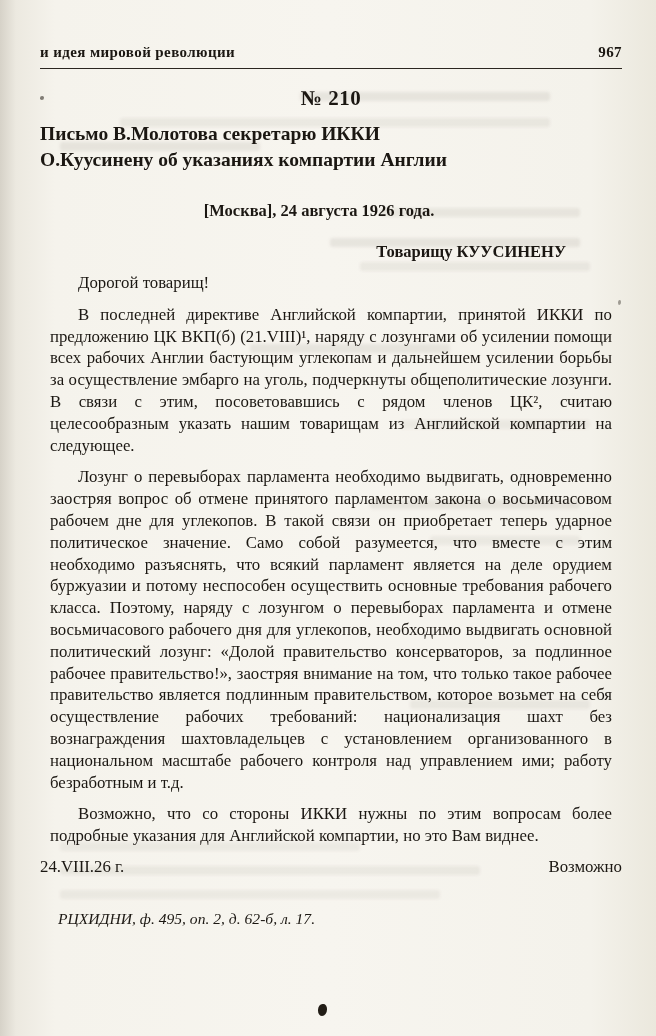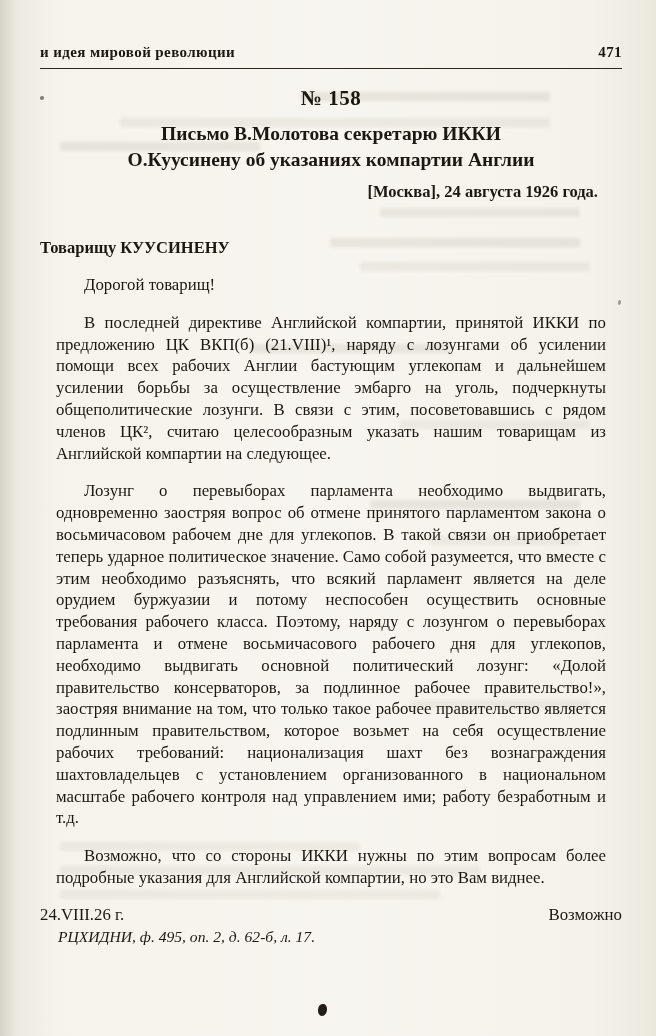--- a/index.html
+++ b/index.html
@@ -11,29 +11,29 @@
   .page{
     position:relative;width:656px;height:1036px;overflow:hidden;
     background:linear-gradient(90deg,#d6d2c8 0px,#ece9e0 16px,#f5f3ec 55px,#f7f5ef 50%,#f4f2eb 90%,#ebe8dd 100%);
     color:#1b1712;
   }
   .content{position:absolute;left:40px;right:34px;top:44px;z-index:2;}
   .hdr{display:flex;justify-content:space-between;align-items:flex-start;
        font-weight:bold;font-size:15px;letter-spacing:.4px;}
   .hdr-rule{border-bottom:1.6px solid #2b2620;margin-top:7px;}
   .doc-number{text-align:center;font-weight:bold;font-size:21px;margin-top:17px;letter-spacing:.5px;}
-  .doc-title{text-align:center;font-weight:bold;font-size:19.5px;line-height:25.5px;margin:10px 0 0 0;}
-  .dateline{text-align:right;padding-right:24px;font-weight:bold;font-size:16.5px;margin-top:10px;}
-  .addressee{text-align:left;font-weight:bold;font-size:16.5px;margin-top:36px;margin-right:56px;}
+  .doc-title{font-weight:bold;font-size:19.5px;line-height:25.5px;margin:10px 0 0 0;}
+  .dateline{text-align:center;padding-right:24px;font-weight:bold;font-size:16.5px;margin-top:29px;}
+  .addressee{text-align:right;font-weight:bold;font-size:16.5px;margin-top:21px;margin-right:56px;}
   .bodytext{font-size:16.8px;line-height:21.8px;text-align:justify;}
   .salutation{margin-top:15px;text-indent:28px;}
-  .para{margin:16px;text-indent:28px;}
+  .para{margin:10px;text-indent:28px;}
   .para + .para{margin-top:4px;}
   .closing{display:flex;justify-content:space-between;font-size:16.8px;margin-top:9px;text-align:center;}
-  .source{margin-top:0;padding-left:18px;font-style:italic;font-size:15.6px;line-height:23.5px;}
+  .source{margin-top:30px;padding-left:18px;font-style:italic;font-size:15.6px;line-height:23.5px;}
   
   .bleed{position:absolute;inset:0;z-index:1;pointer-events:none;}
   .bl{position:absolute;height:9px;background:rgba(95,88,74,.10);filter:blur(1.6px);border-radius:3px;}
   .bl:nth-child(1){left:300px;top:92px;width:250px;}
   .bl:nth-child(2){left:120px;top:118px;width:430px;opacity:.8;}
   .bl:nth-child(3){left:60px;top:142px;width:200px;}
   .bl:nth-child(4){left:380px;top:208px;width:200px;opacity:.9;}
   .bl:nth-child(5){left:330px;top:238px;width:250px;}
   .bl:nth-child(6){left:360px;top:262px;width:230px;opacity:.8;}
   .bl:nth-child(7){left:250px;top:344px;width:200px;}
@@ -73,25 +73,25 @@
   </div>
 
   <div class="speck s1"></div>
   <div class="speck s2"></div>
   <div class="speck s3"></div>
 
   <div class="content">
 
     <div class="hdr">
       <span>и идея мировой революции</span>
-      <span>471</span>
+      <span>967</span>
     </div>
     <div class="hdr-rule"></div>
 
-    <div class="doc-number">№ 158</div>
+    <div class="doc-number">№ 210</div>
 
     <h1 class="doc-title">
       <span>Письмо В.Молотова секретарю ИККИ</span><br>
       <span>О.Куусинену об указаниях компартии Англии</span>
     </h1>
 
     <div class="dateline">[Москва], 24 августа 1926 года.</div>
 
     <div class="addressee">Товарищу КУУСИНЕНУ</div>
 

